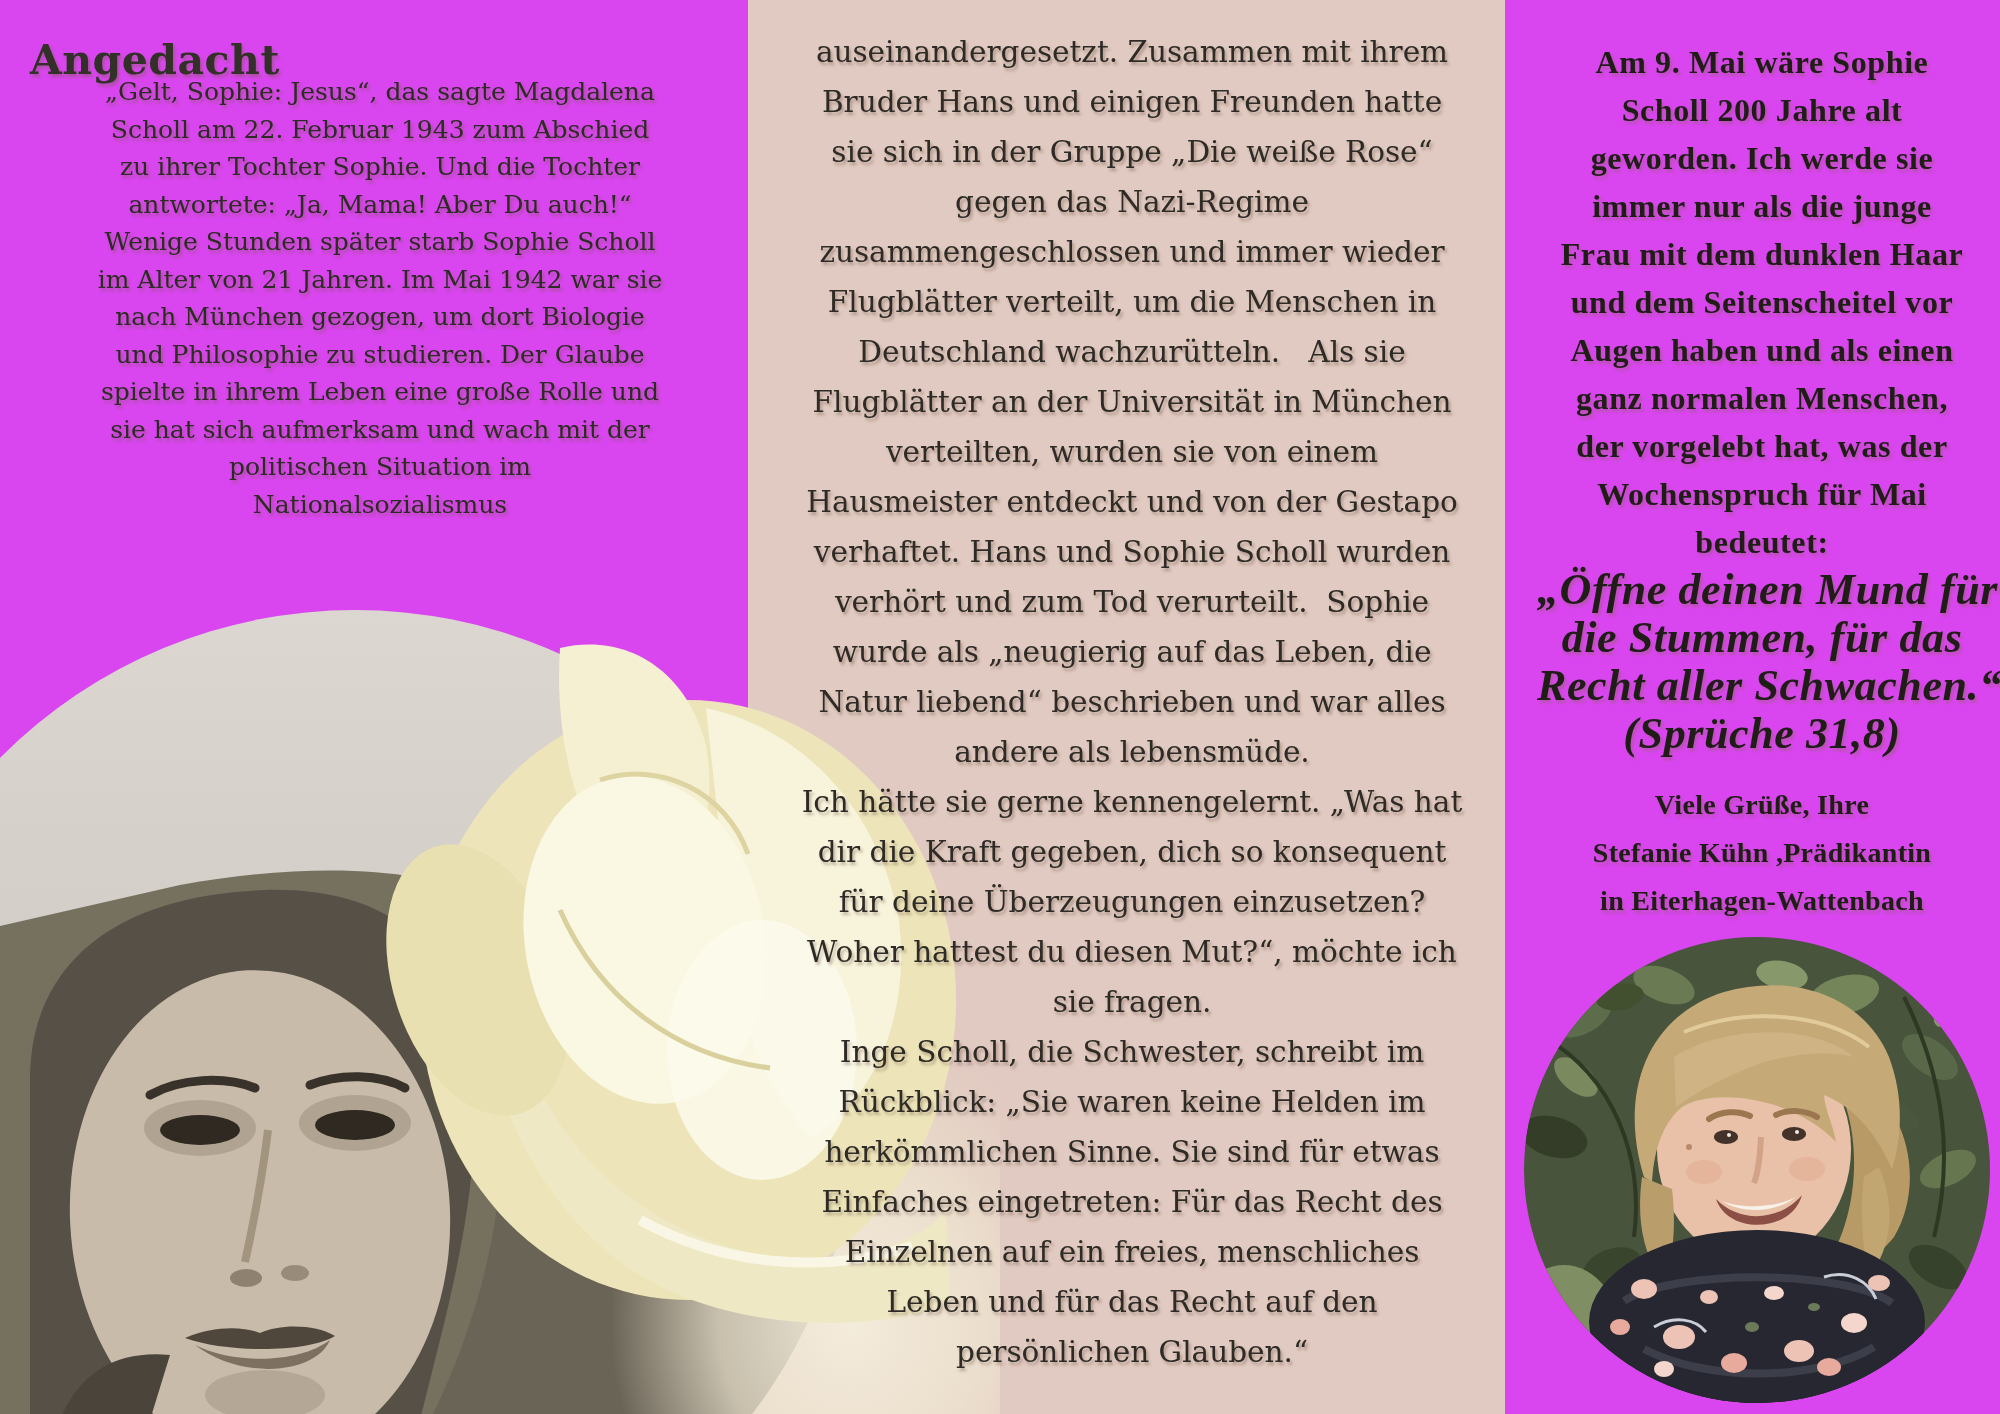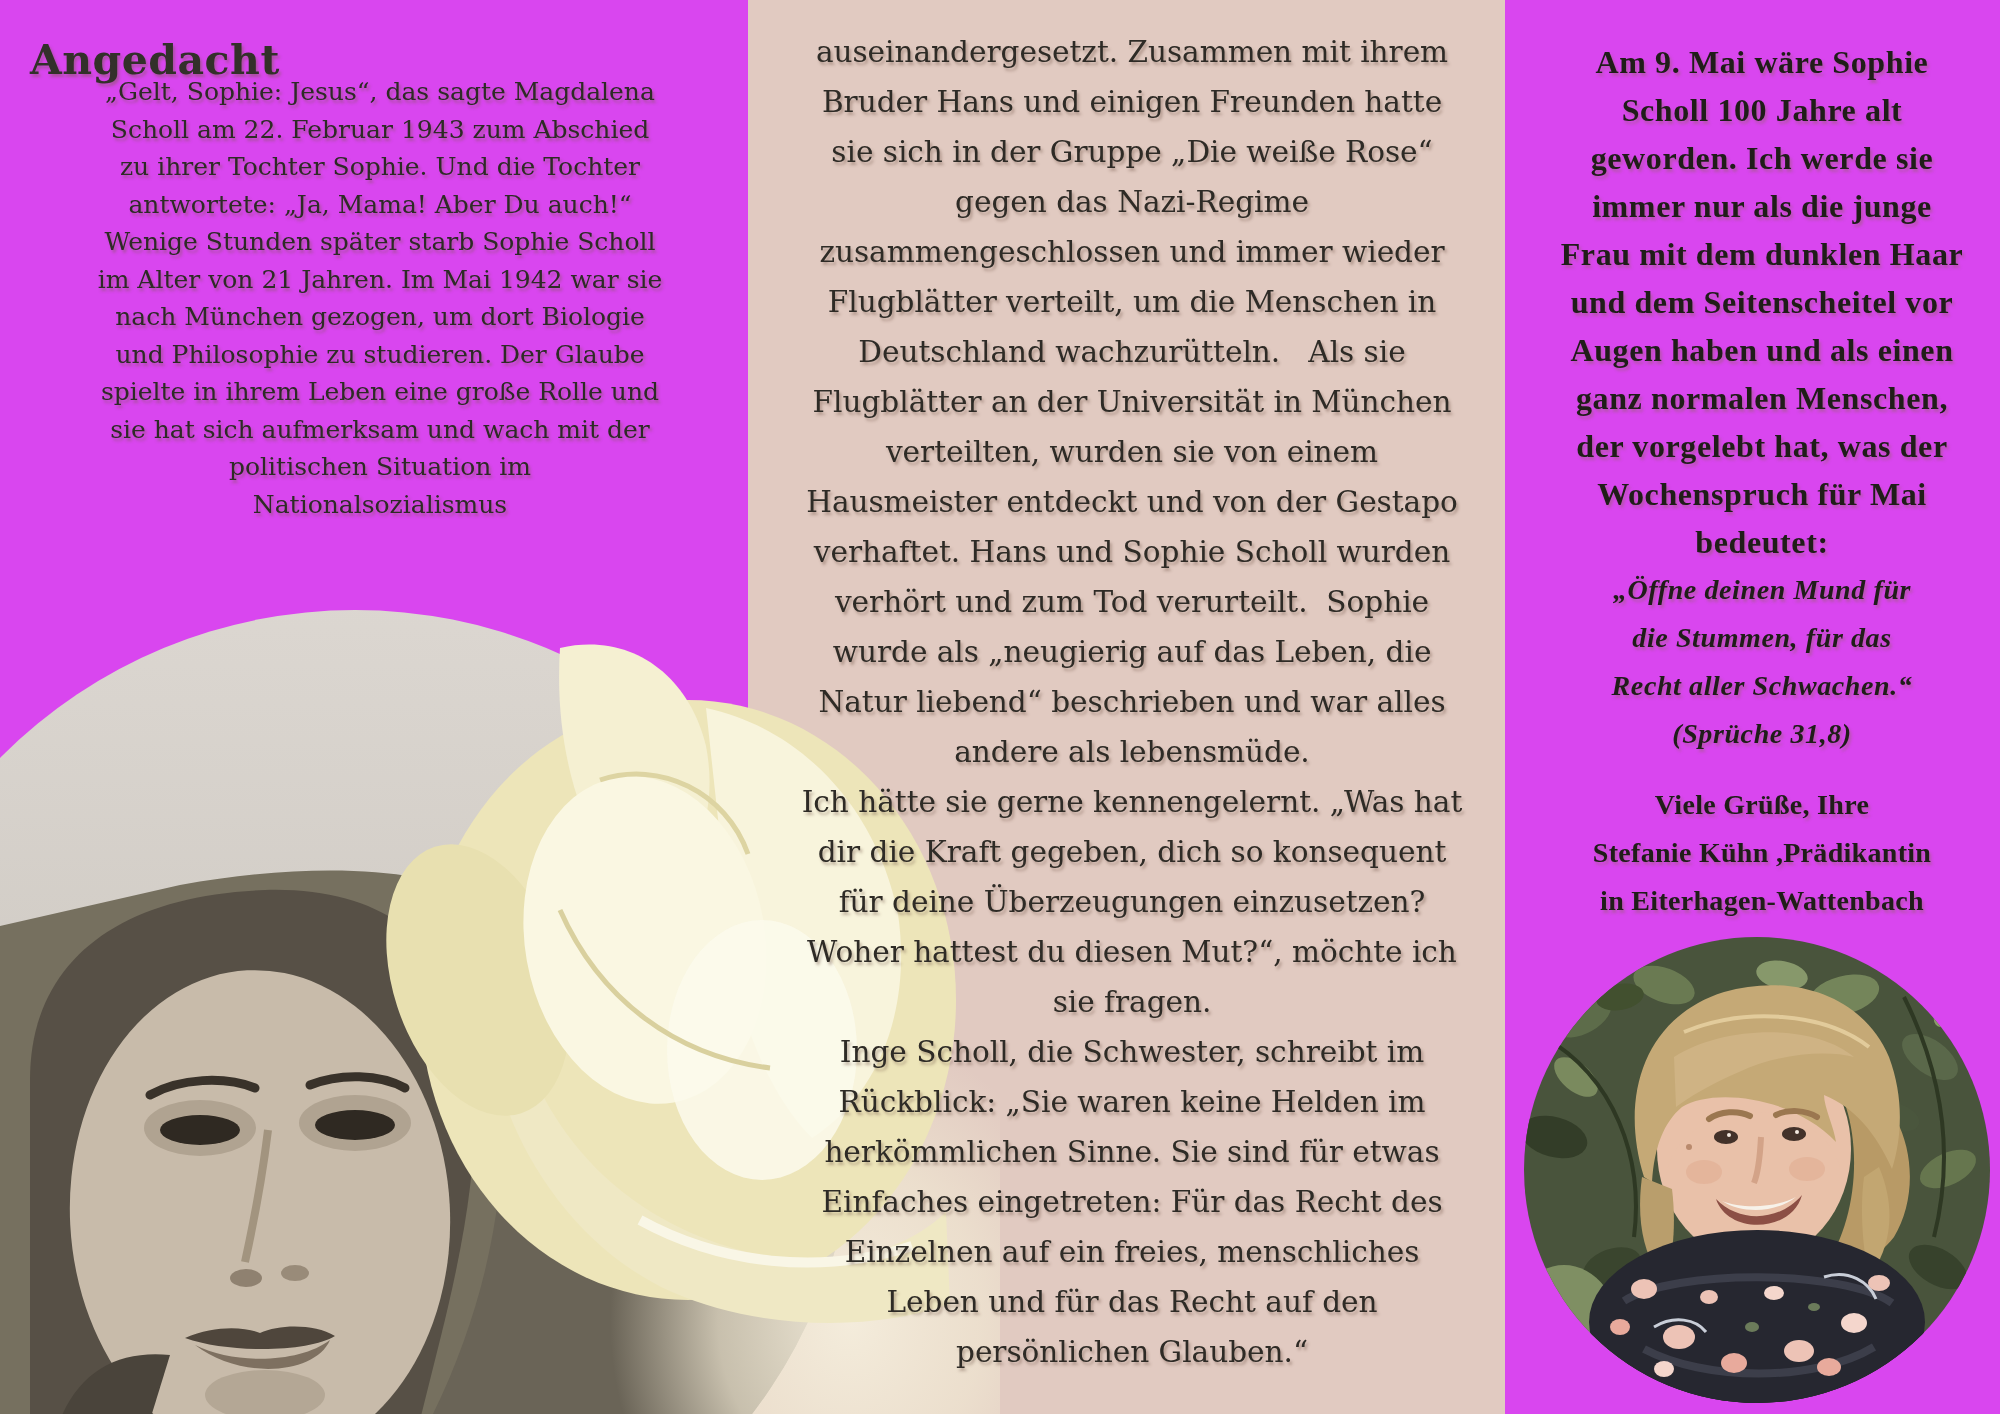--- a/index.html
+++ b/index.html
@@ -29,21 +29,21 @@
     left:782px; top:27px; width:700px;
     font-size:29.5px; line-height:50px;
     text-shadow:2px 3px 3px rgba(110,82,66,0.42);
   }
   .right-col{
     font-family:"Liberation Serif", serif;
     font-weight:700; color:#201d19; letter-spacing:0.6px;
     text-shadow:2px 3px 3px rgba(136,103,82,0.4);
   }
   .right-intro{ left:1537px; top:38px; width:450px; font-size:32px; line-height:48px; }
-  .right-quote{ left:1537px; top:566px; width:450px; font-size:28px; line-height:48px; font-style:italic; }
+  .right-quote{ left:1537px; top:566px; width:450px; font-size:44px; line-height:48px; font-style:italic; }
   .right-sig{ left:1537px; top:781px; width:450px; font-size:28px; line-height:48px; font-weight:600; letter-spacing:0.3px; }
   .stefanie-wrap{ position:absolute; left:1524px; top:937px; width:466px; height:466px; z-index:1; }
 </style>
 </head>
 <body>
 
 <div class="page">
 
   <div class="pink-panel"></div>
 
@@ -134,21 +134,21 @@
 sie fragen.
 Inge Scholl, die Schwester, schreibt im
 Rückblick: „Sie waren keine Helden im
 herkömmlichen Sinne. Sie sind für etwas
 Einfaches eingetreten: Für das Recht des
 Einzelnen auf ein freies, menschliches
 Leben und für das Recht auf den
 persönlichen Glauben.“</div>
 
   <div class="txt right-col right-intro">Am 9. Mai wäre Sophie
-Scholl 100 Jahre alt
+Scholl 200 Jahre alt
 geworden. Ich werde sie
 immer nur als die junge
 Frau mit dem dunklen Haar
 und dem Seitenscheitel vor
 Augen haben und als einen
 ganz normalen Menschen,
 der vorgelebt hat, was der
 Wochenspruch für Mai
 bedeutet:</div>
   <div class="txt right-col right-quote">„Öffne deinen Mund für

